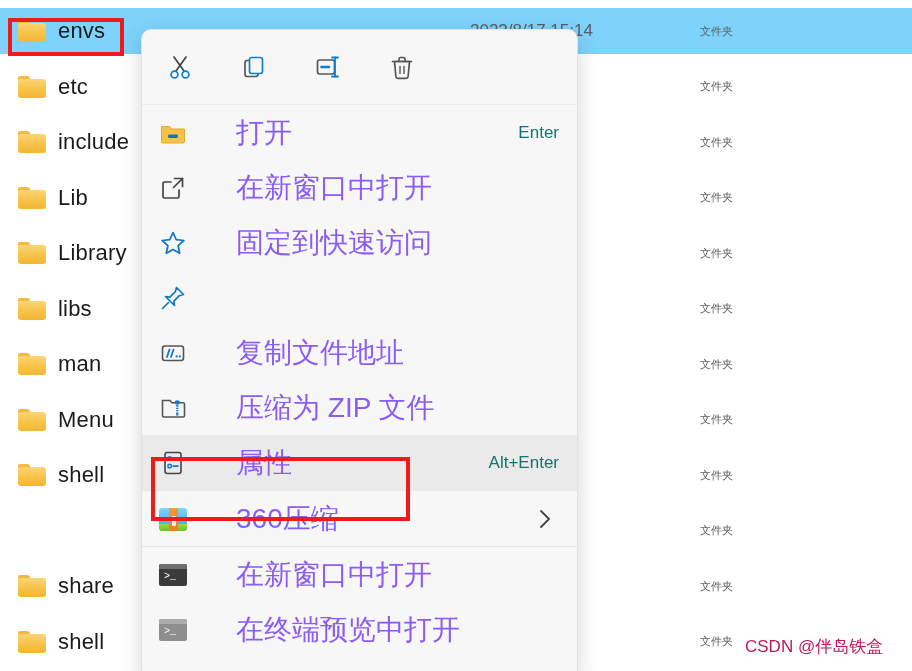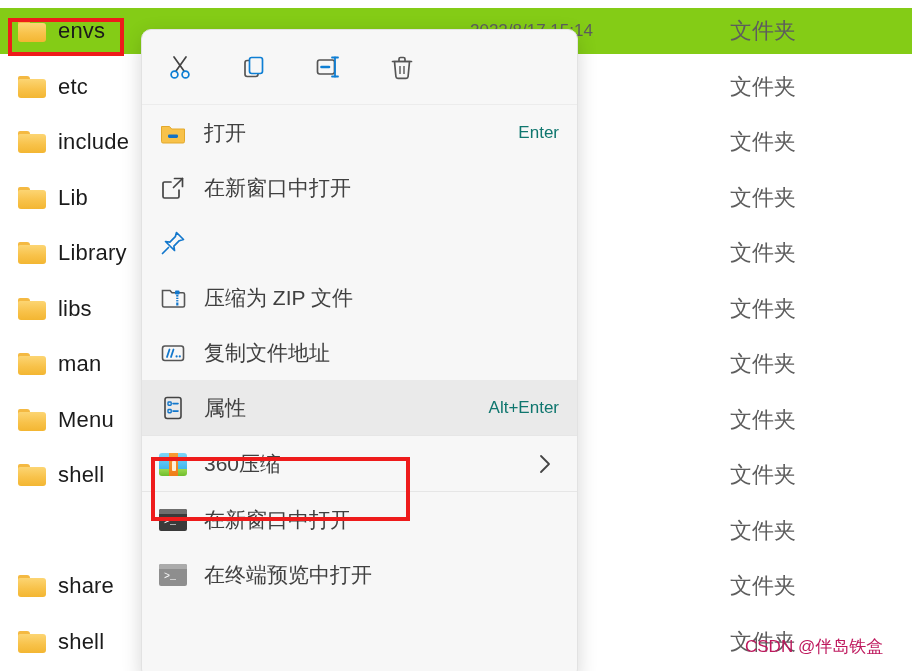--- a/index.html
+++ b/index.html
@@ -13,21 +13,21 @@
   #root { position: relative; width: 912px; height: 671px; background: #ffffff; }
 
   
   #file-list { position: absolute; inset: 0; }
 
   .file-row {
     position: absolute;
     left: 0; width: 912px; height: 46px;
     display: flex; align-items: center;
   }
-  .file-row.selected { background: #84cc16; }
+  .file-row.selected { background: #7dd3fc; }
 
   .name-cell {
     position: absolute; left: 18px;
     display: flex; align-items: center; gap: 12px;
     white-space: nowrap;
   }
   .folder-ico {
     position: relative;
     width: 28px; height: 22px; flex: none;
   }
@@ -46,22 +46,22 @@
   .file-name {
     font-size: 22px; color: #1b1b1b; letter-spacing: .2px;
   }
 
   .date-cell {
     position: absolute; left: 470px;
     font-size: 17px; color: #5d5d5d;
     white-space: nowrap;
   }
   .type-cell {
-    position: absolute; left: 730px;
-    font-size: 22px; color: #5d5d5d;
+    position: absolute; left: 700px;
+    font-size: 11px; color: #5d5d5d;
     white-space: nowrap;
   }
 
   
   .annot-box {
     position: absolute;
     border: 4px solid #ee1b1b;
     pointer-events: none;
     z-index: 40;
   }
@@ -103,22 +103,23 @@
     padding: 0 18px 0 14px;
     position: relative;
   }
   .menu-item.highlight { background: #eaeaea; }
   .mi-icon {
     width: 34px; height: 34px; flex: none;
     display: flex; align-items: center; justify-content: center;
     margin-right: 14px;
   }
   .mi-label {
-    font-size: 21px; color: #404040;
+    font-size: 28px; color: #8b5cf6;
     white-space: nowrap;
+    margin-left: 32px;
   }
   .mi-accel {
     margin-left: auto;
     font-size: 17px; color: #0f766e;
     white-space: nowrap;
   }
   .mi-chevron { margin-left: auto; display: flex; align-items: center; }
 
   
   .ico360 { width: 28px; height: 24px; position: relative; }
@@ -342,50 +343,58 @@
     <path d="M15.5 4.5h8v8" stroke="#444" stroke-width="1.7" stroke-linecap="round" stroke-linejoin="round"></path>
     <line x1="23.5" y1="4.5" x2="14.5" y2="13.5" stroke="#444" stroke-width="1.7" stroke-linecap="round"></line>
     <path d="M20 16v6.5a1.5 1.5 0 0 1-1.5 1.5H5.5A1.5 1.5 0 0 1 4 22.5V9.5A1.5 1.5 0 0 1 5.5 8H12" stroke="#444" stroke-width="1.7" stroke-linecap="round"></path>
             </svg>
           </span>
      <span class="mi-label">在新窗口中打开</span>
         </div>
         <div class="menu-item">
           <span class="mi-icon">
             <svg width="28" height="28" viewBox="0 0 28 28" fill="none">
+    <path d="M14 3.6l3.2 7.1 7.7.8-5.8 5.2 1.6 7.6-6.7-3.9-6.7 3.9 1.6-7.6-5.8-5.2 7.7-.8z" stroke="#1277cc" stroke-width="1.7" stroke-linejoin="round" fill="none"></path>
+            </svg>
+          </span>
+     <span class="mi-label">固定到快速访问</span>
+        </div>
+        <div class="menu-item">
+          <span class="mi-icon">
+            <svg width="28" height="28" viewBox="0 0 28 28" fill="none">
     <path d="M17.5 3.5l7 7-4.2 1.2-5.4 5.4.6 4.4-9-9 4.4.6 5.4-5.4z" stroke="#1277cc" stroke-width="1.7" stroke-linejoin="round" fill="none"></path>
     <line x1="9.5" y1="18.5" x2="3.5" y2="24.5" stroke="#1277cc" stroke-width="1.7" stroke-linecap="round"></line>
             </svg>
           </span>
+        </div>
+        <div class="menu-item">
+          <span class="mi-icon">
+            <svg width="28" height="28" viewBox="0 0 28 28" fill="none">
+    <rect x="3.5" y="7" width="21" height="14.5" rx="2.4" stroke="#555" stroke-width="1.6"></rect>
+    <line x1="8" y1="18" x2="10.5" y2="10.5" stroke="#1277cc" stroke-width="1.8" stroke-linecap="round"></line>
+    <line x1="12" y1="18" x2="14.5" y2="10.5" stroke="#1277cc" stroke-width="1.8" stroke-linecap="round"></line>
+    <circle cx="17.6" cy="17.4" r="1.1" fill="#1277cc"></circle>
+    <circle cx="20.8" cy="17.4" r="1.1" fill="#1277cc"></circle>
+            </svg>
+          </span>
+     <span class="mi-label">复制文件地址</span>
         </div>
         <div class="menu-item">
           <span class="mi-icon">
             <svg width="28" height="28" viewBox="0 0 28 28" fill="none">
     <path d="M3.5 6.5h7.5l2 2.2H24a1.5 1.5 0 0 1 1.5 1.5v11.3a1.5 1.5 0 0 1-1.5 1.5H5a1.5 1.5 0 0 1-1.5-1.5z" stroke="#555" stroke-width="1.6" fill="none"></path>
     <rect x="16" y="6.5" width="4.5" height="4" rx="1" fill="#1277cc"></rect>
     <rect x="17.2" y="11" width="2.2" height="10.5" fill="#1277cc"></rect>
     <rect x="16.4" y="12.6" width="3.8" height="1.1" fill="#f7f7f7"></rect>
     <rect x="16.4" y="15" width="3.8" height="1.1" fill="#f7f7f7"></rect>
     <rect x="16.4" y="17.4" width="3.8" height="1.1" fill="#f7f7f7"></rect>
             </svg>
           </span>
      <span class="mi-label">压缩为 ZIP 文件</span>
         </div>
-        <div class="menu-item">
-          <span class="mi-icon">
-            <svg width="28" height="28" viewBox="0 0 28 28" fill="none">
-    <rect x="3.5" y="7" width="21" height="14.5" rx="2.4" stroke="#555" stroke-width="1.6"></rect>
-    <line x1="8" y1="18" x2="10.5" y2="10.5" stroke="#1277cc" stroke-width="1.8" stroke-linecap="round"></line>
-    <line x1="12" y1="18" x2="14.5" y2="10.5" stroke="#1277cc" stroke-width="1.8" stroke-linecap="round"></line>
-    <circle cx="17.6" cy="17.4" r="1.1" fill="#1277cc"></circle>
-    <circle cx="20.8" cy="17.4" r="1.1" fill="#1277cc"></circle>
-            </svg>
-          </span>
-     <span class="mi-label">复制文件地址</span>
-        </div>
         <div class="menu-item highlight">
           <span class="mi-icon">
             <svg width="28" height="28" viewBox="0 0 28 28" fill="none">
     <rect x="6" y="3.5" width="16" height="21" rx="2.2" stroke="#444" stroke-width="1.6"></rect>
     <rect x="9" y="8" width="3.2" height="3.2" rx=".7" stroke="#1277cc" stroke-width="1.4"></rect>
     <line x1="14" y1="9.6" x2="19" y2="9.6" stroke="#1277cc" stroke-width="1.6" stroke-linecap="round"></line>
     <rect x="9" y="15.5" width="3.2" height="3.2" rx=".7" stroke="#1277cc" stroke-width="1.4"></rect>
     <line x1="14" y1="17.1" x2="19" y2="17.1" stroke="#1277cc" stroke-width="1.6" stroke-linecap="round"></line>
             </svg>
           </span>

